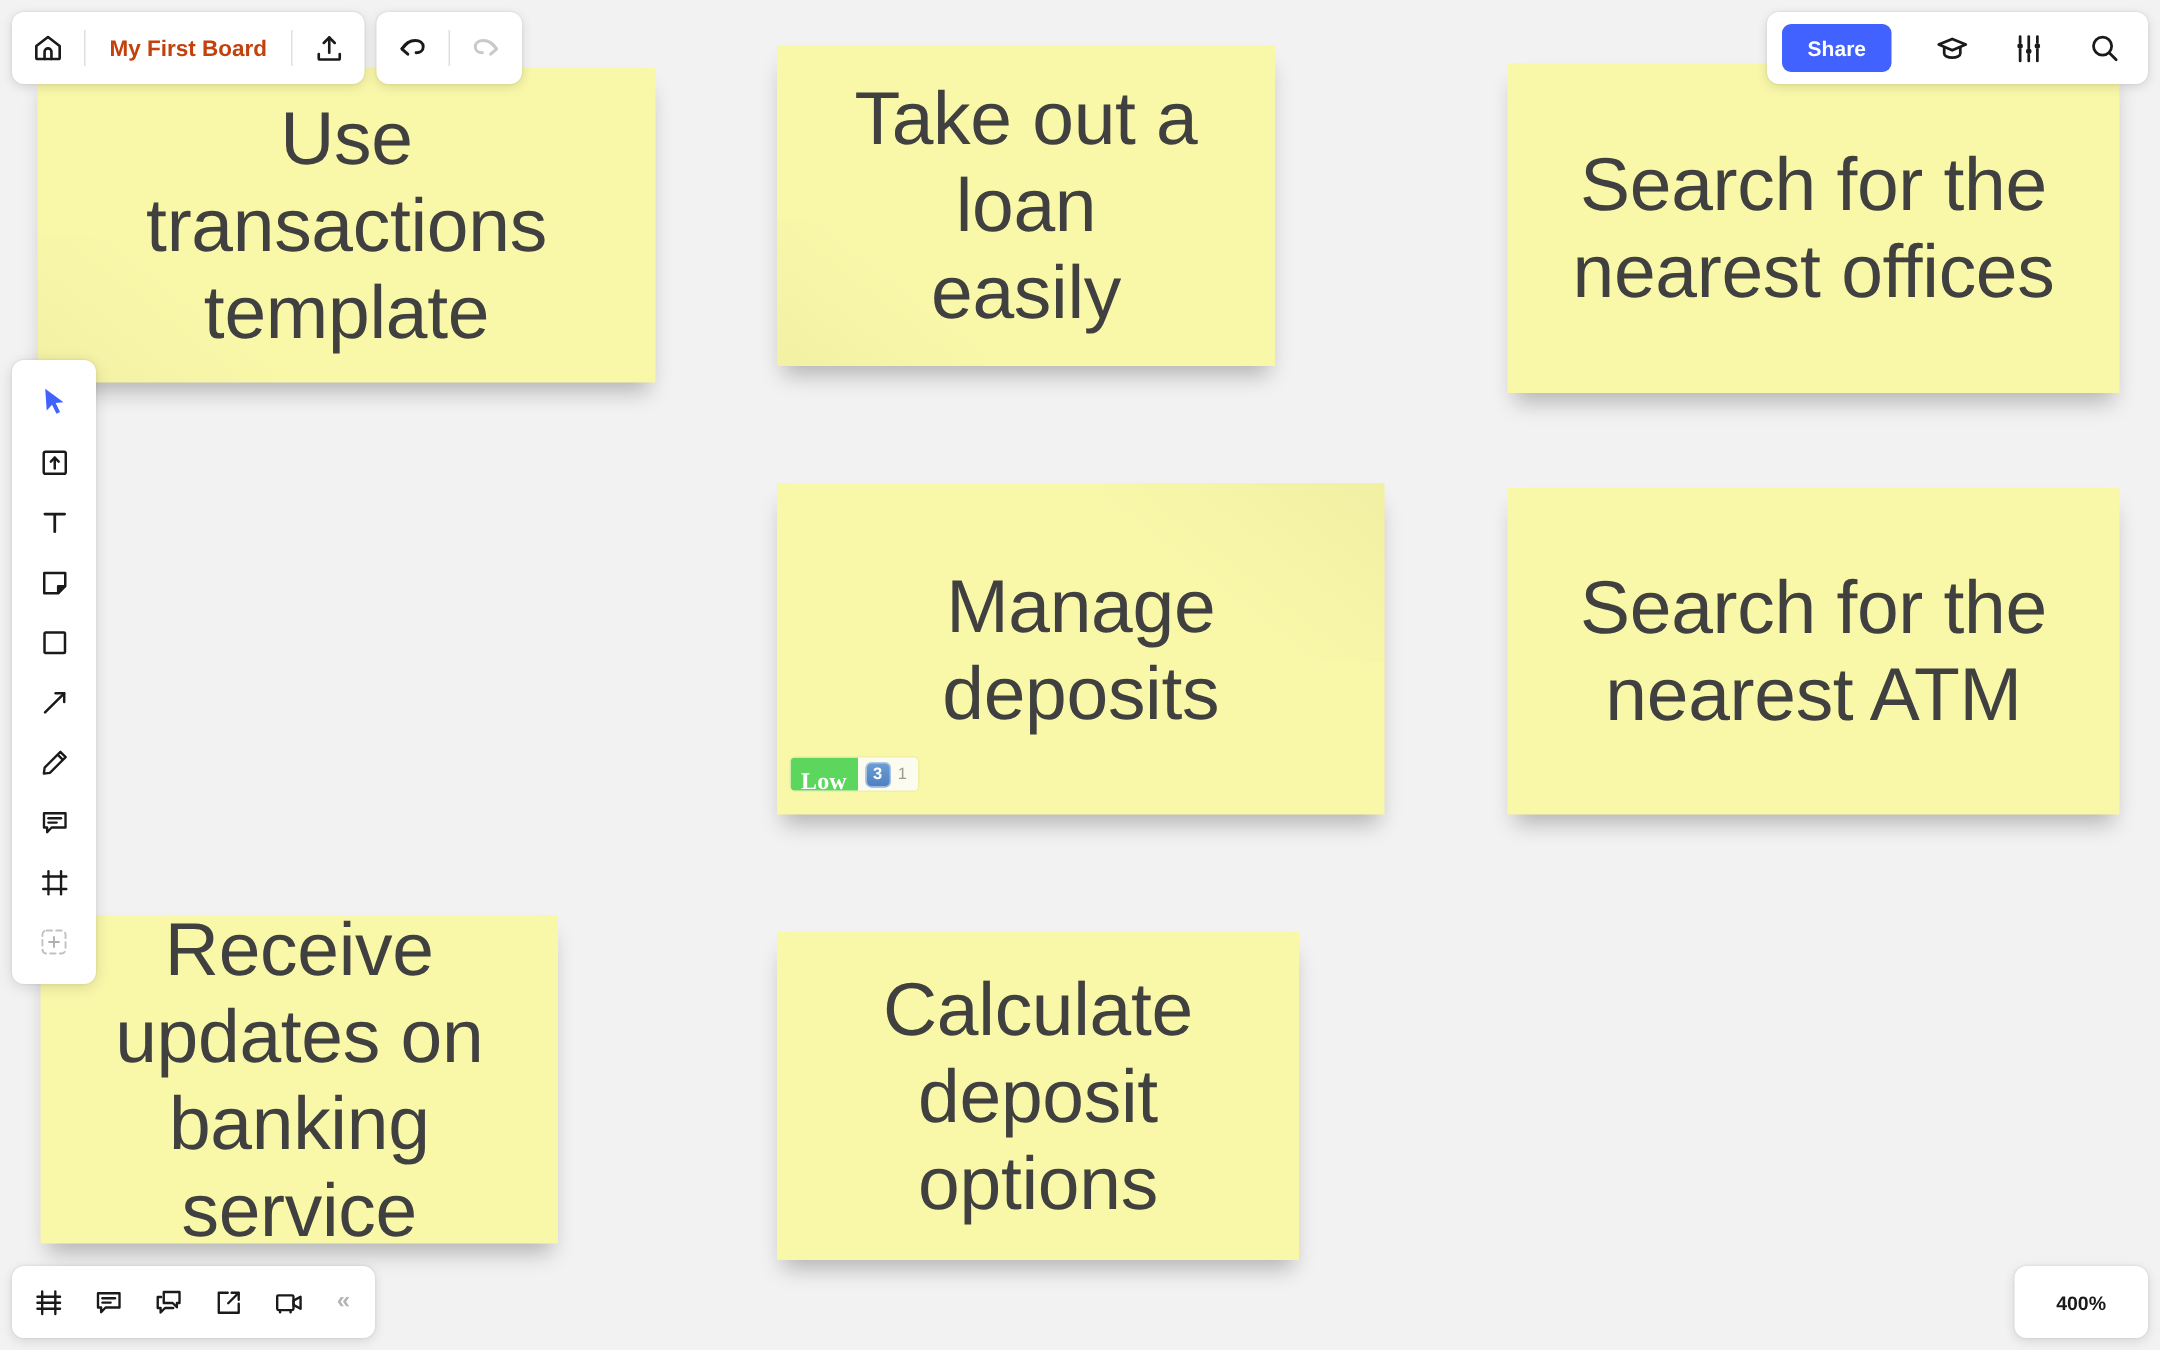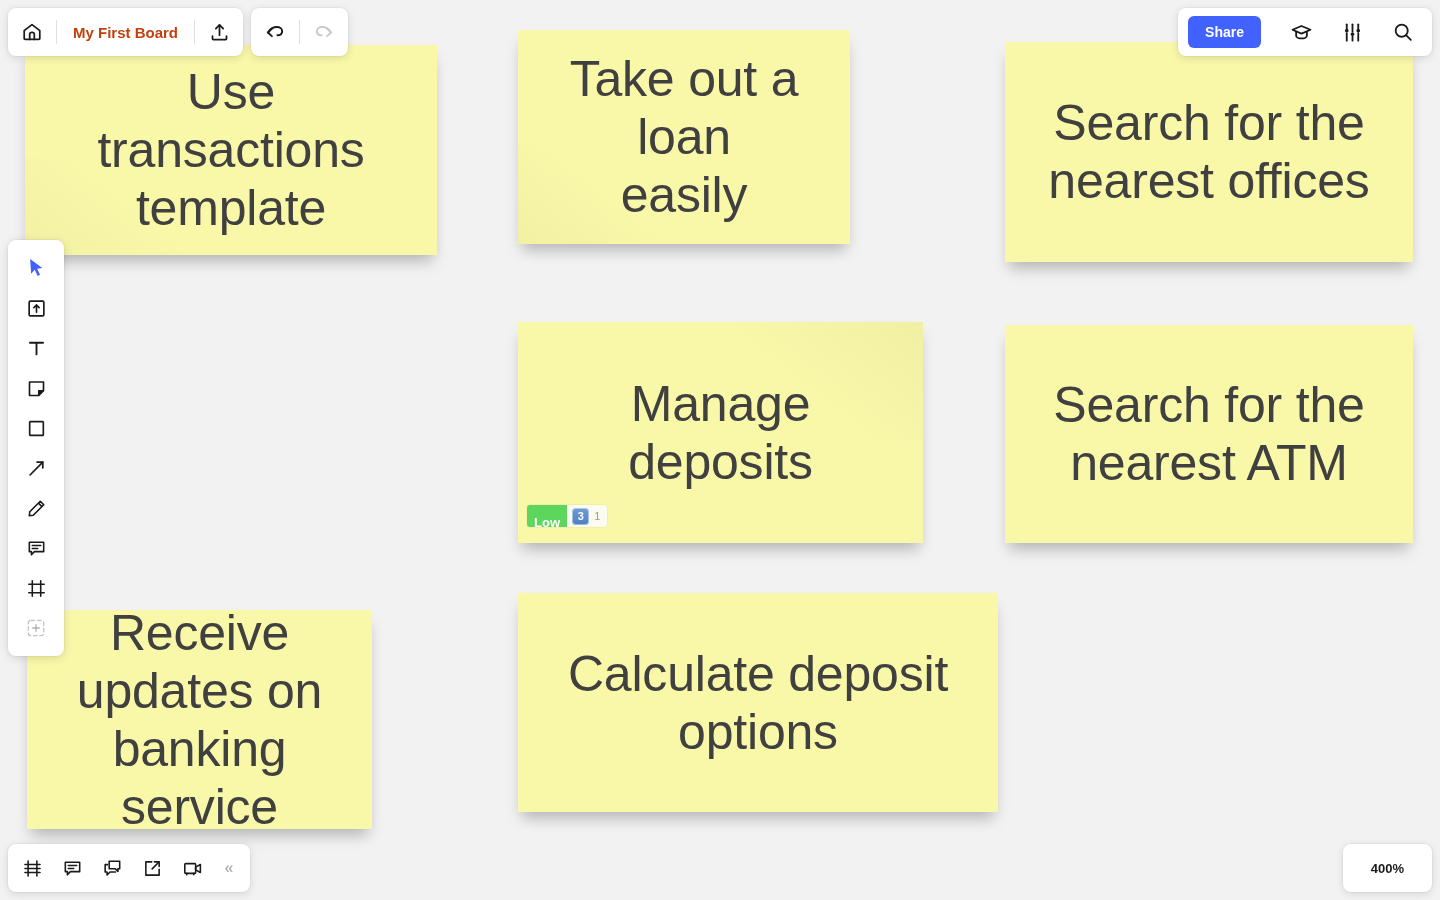--- a/index.html
+++ b/index.html
@@ -85,24 +85,25 @@
     border-radius: 3px;
     overflow: hidden;
     height: 22px;
     box-shadow: 0 0 0 1px rgba(0,0,0,0.03);
   }
   .tag-pill {
     display: flex;
     align-items: center;
     justify-content: center;
     padding: 17px 7px;
-    font-size: 13px;
+    font-size: 16px;
     font-weight: 700;
     color: #ffffff;
     letter-spacing: 0.1px;
+    font-family: Liberation Serif, serif;
   }
   .tag-count-box {
     display: flex;
     align-items: center;
     gap: 5px;
     padding: 0 6px 0 5px;
     background: #fcfbf0;
   }
   .tag-badge {
     width: 17px; height: 17px;
@@ -285,21 +286,21 @@
       </div>
     </div>
     <div class="sticky" style="left: 1005px; top: 325px; width: 408px; height: 218px; background: rgb(249, 247, 168);">
       <div class="sticky-text">Search for the
 nearest ATM</div>
     </div>
     <div class="sticky" style="left: 27px; top: 610px; width: 345px; height: 219px; background: rgb(249, 247, 168);">
       <div class="sticky-text">Receive updates on
 banking service</div>
     </div>
-    <div class="sticky" style="left: 518px; top: 593px; width: 480px; height: 219px; background: rgb(249, 247, 168);">
+    <div class="sticky" style="left: 518px; top: 621px; width: 348px; height: 219px; background: rgb(249, 247, 168);">
       <div class="sticky-text">Calculate deposit
 options</div>
     </div>
   </div>
 
 <div id="topbar-left">
   <div class="bar">
     <div class="bar-btn">
       <span>
         <svg width="22" height="22" viewBox="0 0 24 24" fill="none" stroke="currentColor" stroke-width="1.9" stroke-linecap="round" stroke-linejoin="round">

